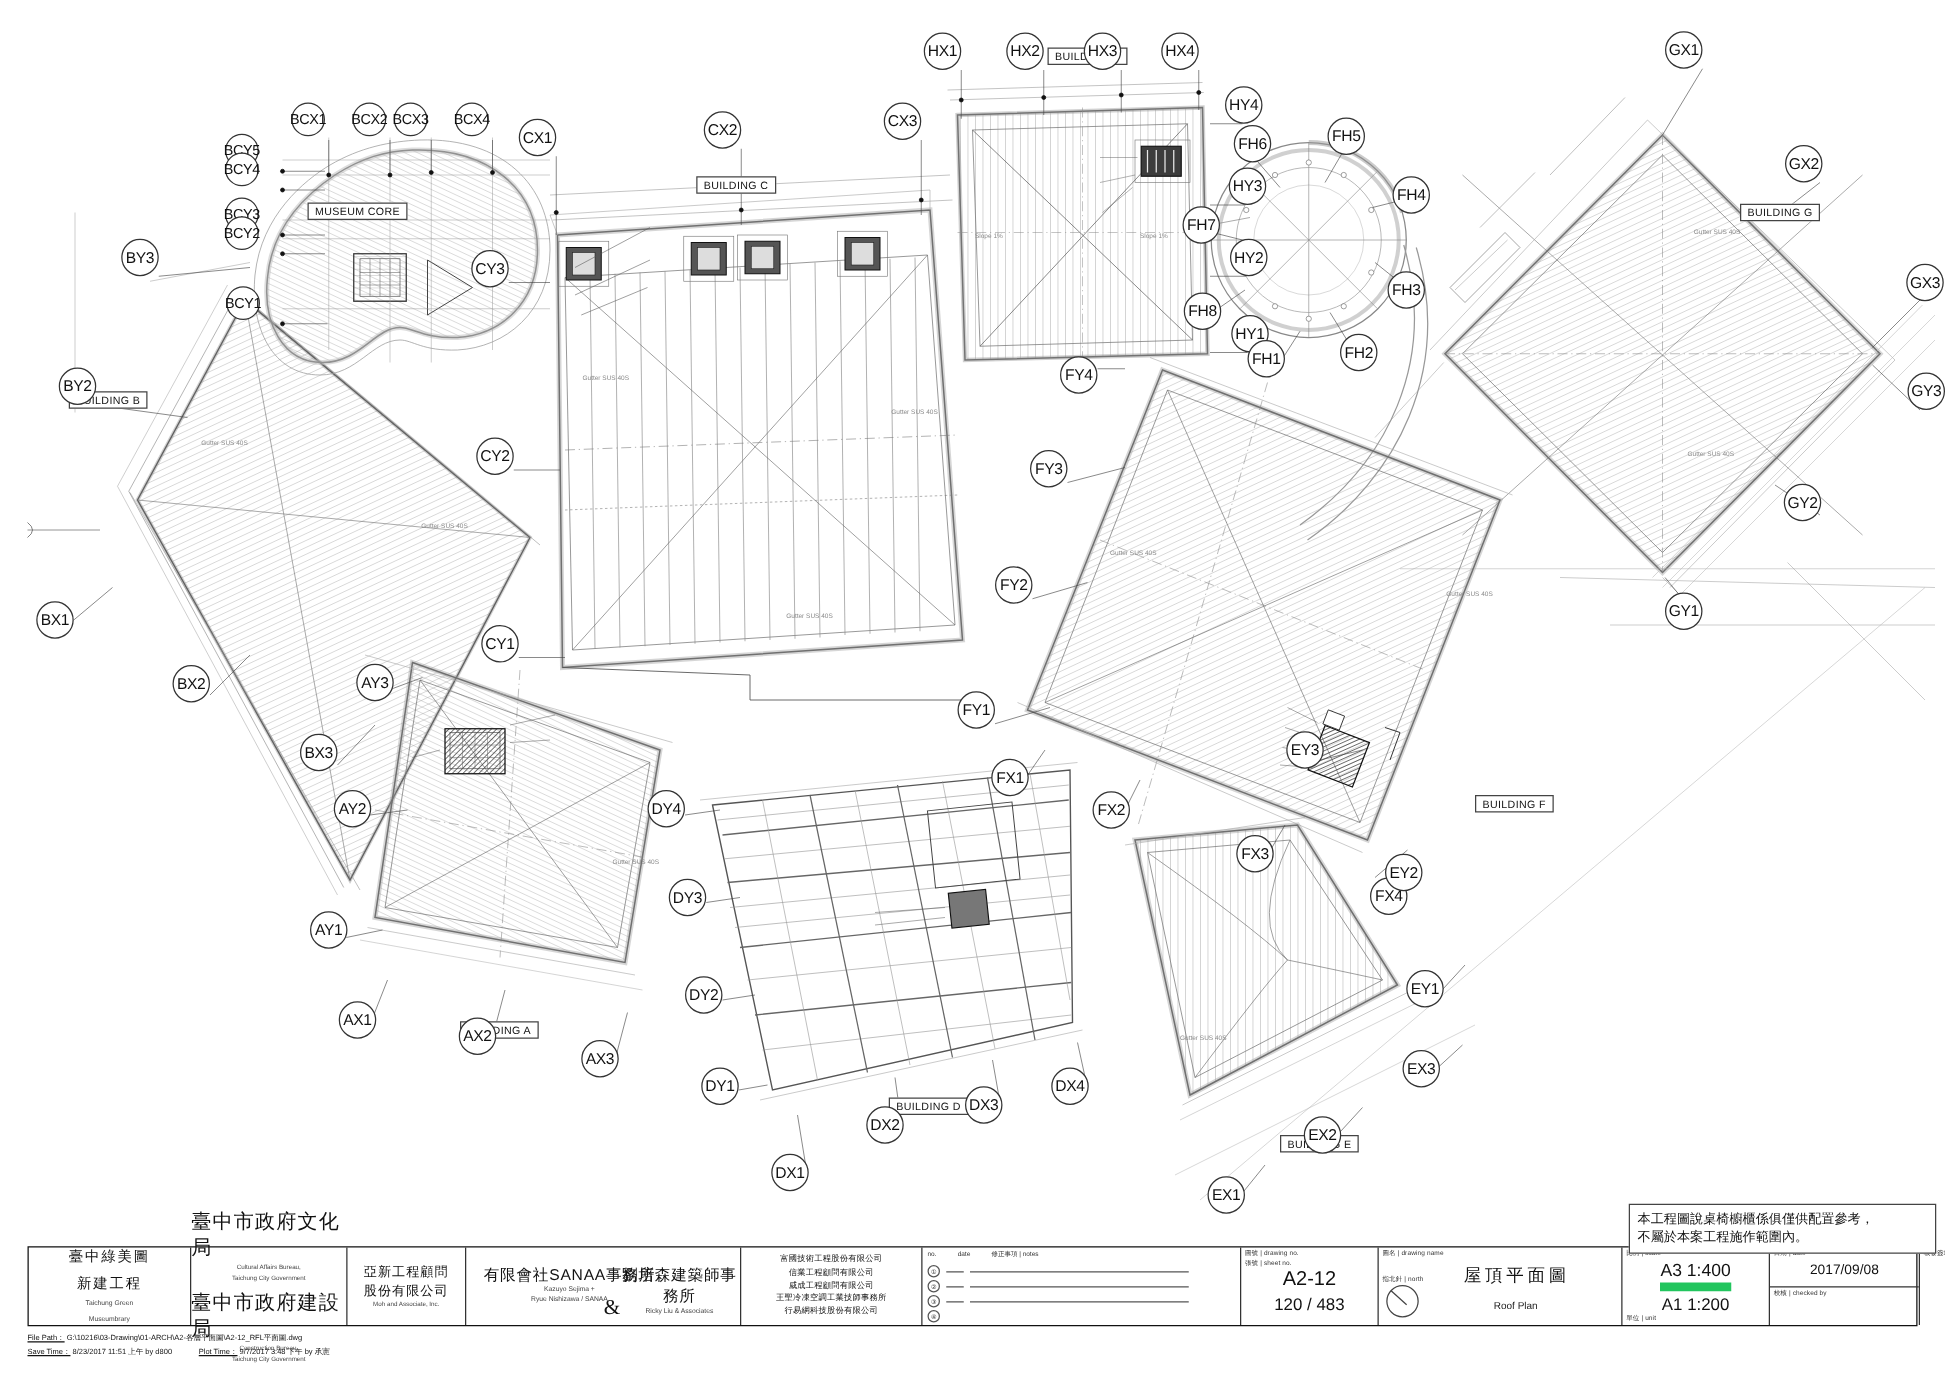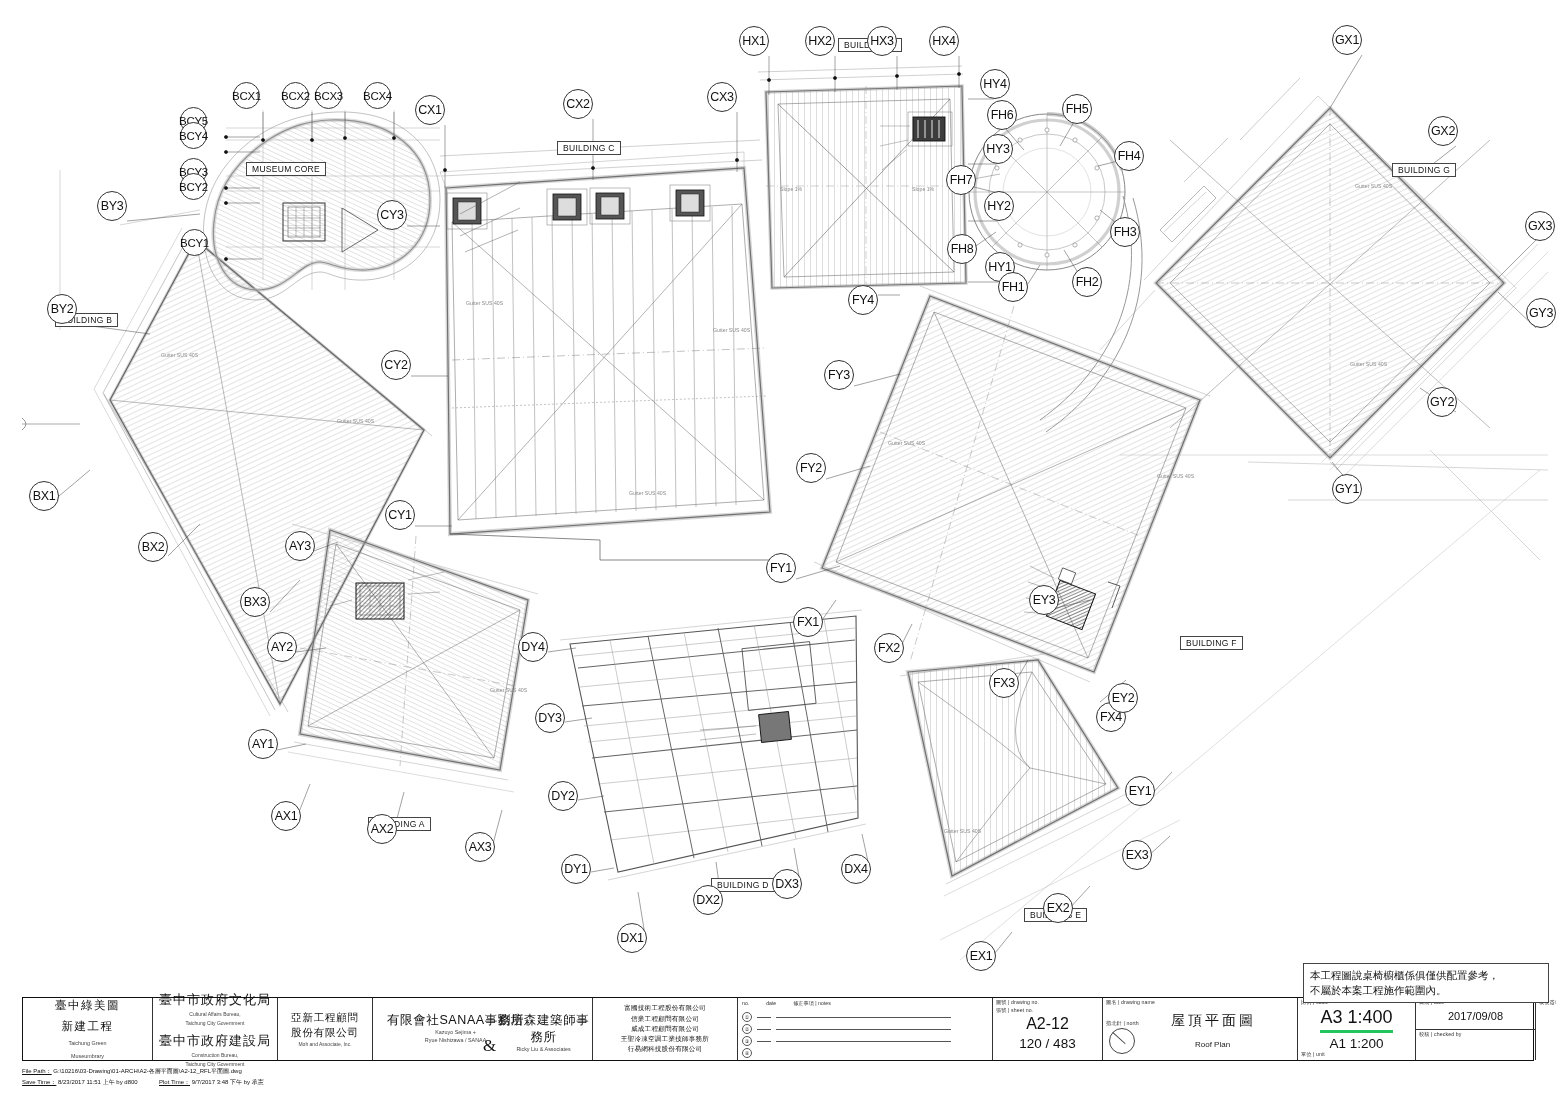--- a/index.html
+++ b/index.html
@@ -27,21 +27,21 @@
   
   #tb{position:absolute;left:22px;top:997px;width:1512px;height:64px;border:1.6px solid #111;
       display:flex;background:#fff;box-sizing:border-box;}
   .cell{border-right:1px solid #333;box-sizing:border-box;position:relative;padding:0;}
   .cell:last-child{border-right:none;}
   .cl{position:absolute;left:3px;top:1px;font-size:5.2px;color:#333;white-space:nowrap;letter-spacing:.1px;}
   .owner{flex:0 0 130px;display:flex;flex-direction:column;align-items:center;justify-content:space-between;gap:1px;}
   .owner .zh{font-size:11.5px;letter-spacing:1.5px;}
   .owner .en{font-size:5.4px;color:#444;line-height:1.35;text-align:center;}
   .gov{flex:0 0 125px;display:flex;flex-direction:column;align-items:center;justify-content:center;gap:2px;}
-  .gov .zh{font-size:13px;letter-spacing:1px;}
+  .gov .zh{font-size:16px;letter-spacing:1px;}
   .gov .en{font-size:5px;color:#444;line-height:1.3;text-align:center;}
   .pcm{flex:0 0 95px;display:flex;flex-direction:column;align-items:center;justify-content:center;gap:1px;}
   .pcm .zh{font-size:10.5px;letter-spacing:.8px;}
   .pcm .en{font-size:5px;color:#444;}
   .arch{flex:0 0 220px;position:relative;display:flex;align-items:center;justify-content:center;}
   .arch .row1{font-size:12.5px;letter-spacing:.6px;}
   .arch .row2{font-size:5.4px;color:#444;line-height:1.4;}
   .amp{font-size:17px;font-family:"Liberation Serif",serif;}
   .eng{flex:0 0 145px;display:flex;flex-direction:column;align-items:center;justify-content:center;}
   .eng div{font-size:6.6px;line-height:1.55;letter-spacing:.2px;}
@@ -56,21 +56,21 @@
   .dwgno .n1{font-size:16px;margin-top:7px;}
   .dwgno .n2{font-size:13.5px;margin-top:3px;}
   .dname{flex:0 0 195px;position:relative;display:flex;align-items:center;justify-content:center;}
   .dname .zh{font-size:14px;letter-spacing:3px;position:absolute;left:68px;top:14px;}
   .dname .en{font-size:8px;position:absolute;left:92px;top:42px;color:#222;}
   .compass{position:absolute;left:6px;top:30px;width:24px;height:24px;border:1px solid #444;border-radius:50%;}
   .compass:after{content:"";position:absolute;left:3px;top:3px;width:17px;height:17px;
                  border-top:1px solid #444;transform:rotate(42deg);transform-origin:0 0;}
   .scale{flex:0 0 118px;position:relative;display:flex;flex-direction:column;
          align-items:center;justify-content:center;}
-  .scale .s1{font-size:18px;padding-bottom:2px;border-bottom:3px solid #22c55e;}
+  .scale .s1{font-size:14px;padding-bottom:2px;border-bottom:7px solid #22c55e;}
   .scale .s2{font-size:13.5px;padding-top:3px;}
   .date{flex:0 0 120px;position:relative;}
   .date .dv{position:absolute;left:0;right:0;top:12px;text-align:center;font-size:11px;}
   .date .split{position:absolute;left:0;right:0;top:31px;border-top:1px solid #333;}
   .stamp{flex:0 0 120px;}
   .pcmstamp{flex:1;}
 
   
   #foot{position:absolute;left:22px;top:1066px;font-size:6px;color:#111;line-height:1.9;}
   #foot u{text-decoration:underline;}

